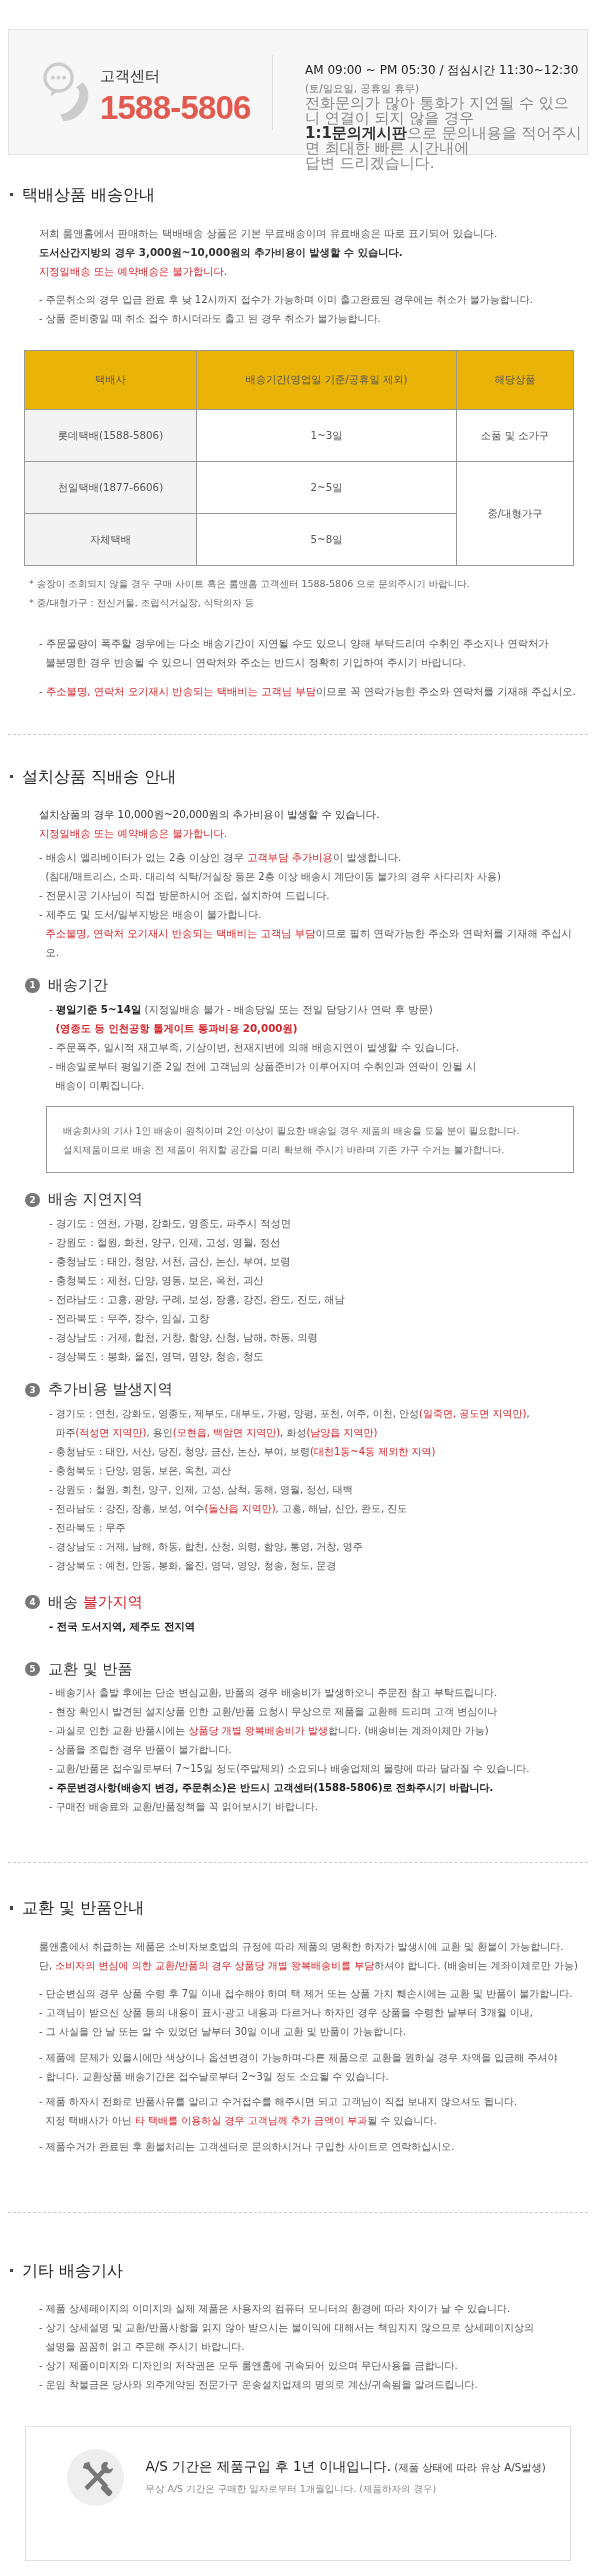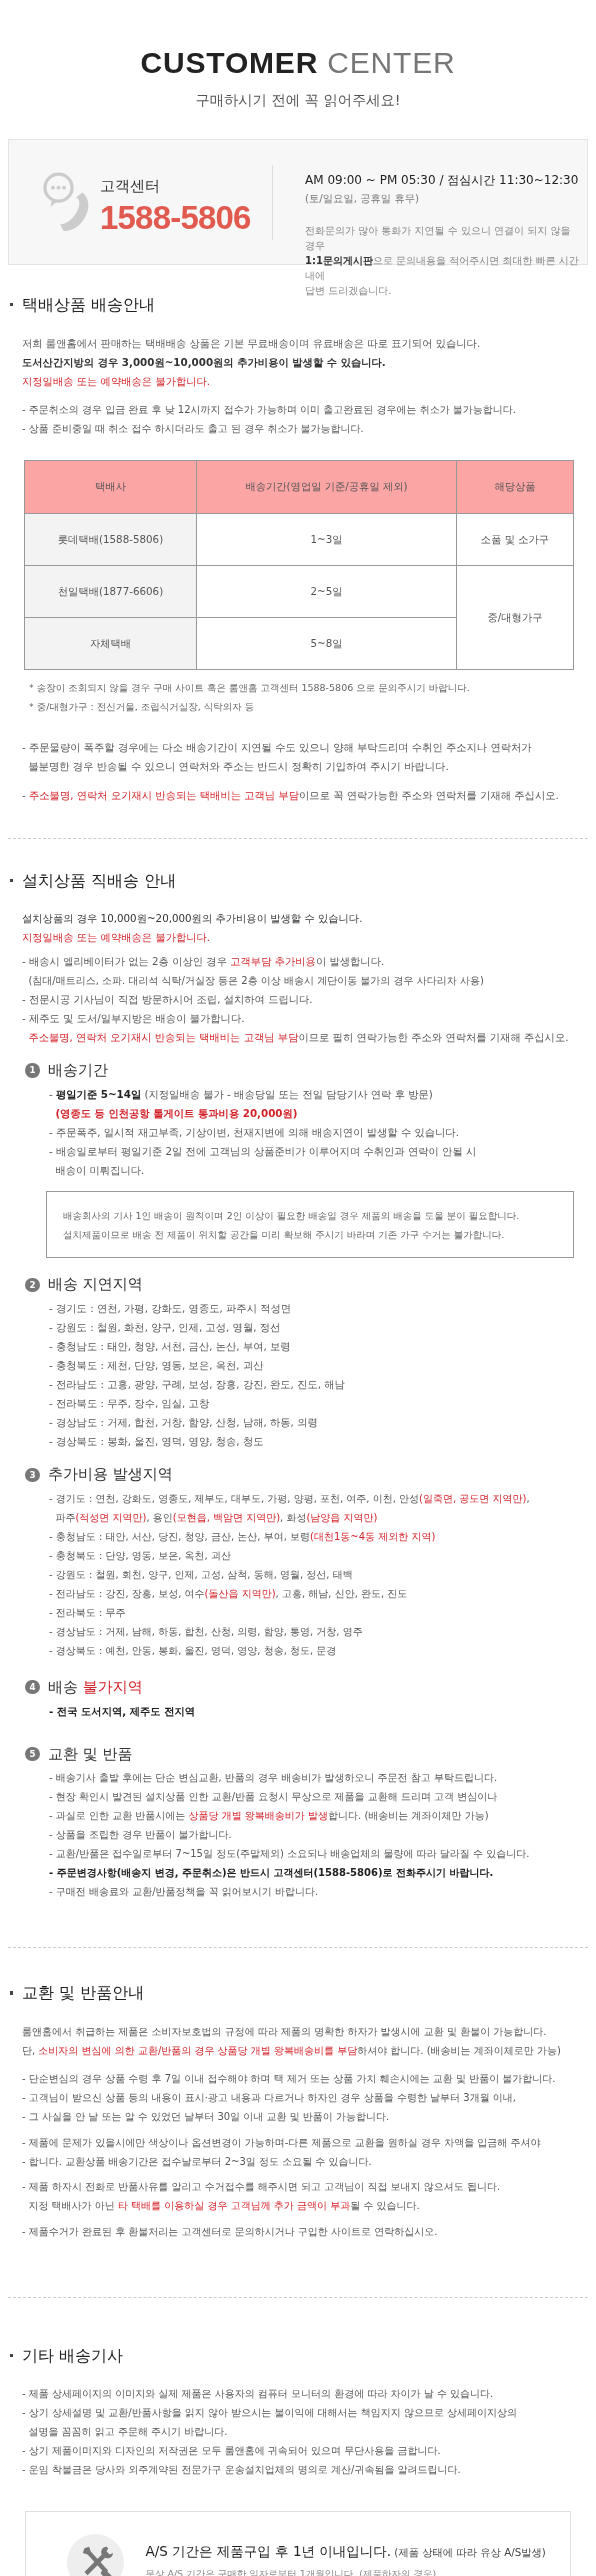--- a/index.html
+++ b/index.html
@@ -12,37 +12,37 @@
     .hdr-sub { font-size: 14.3px; color: #555; margin-top: 11px; }
     .cc-box { margin: 29px 8px 0 8px; height: 126px; background: #f7f7f7; border: 0.8px solid #e4e4e4; position: relative; }
     .cc-icon { position: absolute; left: 32px; top: 30px; width: 51px; height: 64px; }
     .cc-left { position: absolute; left: 91px; top: 37px; }
     .cc-label { font-size: 15px; color: #333; }
     .cc-phone { font-family: "Liberation Sans", sans-serif; font-size: 33px; color: #e05a4f; font-weight: bold; margin-top: 3.2px; letter-spacing: -0.8px; }
     .cc-divider { position: absolute; left: 263px; top: 25.4px; width: 0.8px; height: 75px; background: #ddd; }
     .cc-right { position: absolute; left: 296px; top: 32px; width: 278px; }
     .cc-hours { font-size: 12px; color: #222; }
     .cc-holiday { font-size: 10.3px; color: #777; margin-top: 3.2px; }
-    .cc-note { font-size: 10px; color: #888; line-height: 15px; margin-top: 17px; }
+    .cc-note { font-size: 15px; color: #888; line-height: 15px; margin-top: 0; }
     .cc-note b { color: #333; font-weight: bold; }
 
     .section { padding: 0 0 0 0; }
     .sec-title { font-size: 16px; color: #222; padding-left: 22px; position: relative; margin-bottom: 17.5px; }
     .sec-title::before { content: ""; position: absolute; left: 9.5px; top: 8px; width: 3.2px; height: 3.2px; background: #444; }
-    .body { padding-left: 22px; padding-right: 16px; font-size: 10.3px; line-height: 19px; color: #555; }
+    .body { padding-left: 39px; padding-right: 16px; font-size: 10.3px; line-height: 19px; color: #555; }
     .bold-line { color: #333; font-weight: bold; }
     .red { color: #d3232a; }
     .redb { color: #d3232a; font-weight: bold; }
     .dark { color: #222; font-weight: bold; }
     .gap { height: 9.5px; }
     .ind { padding-left: 6.4px; }
 
     table.ship { width: 550px; margin: 22px 0 0 24px; border-collapse: collapse; font-size: 10.3px; color: #555; }
     table.ship td, table.ship th { border: 0.8px solid #999; text-align: center; font-weight: normal; }
-    table.ship th { height: 53px; background: #fca5a5; }
+    table.ship th { height: 59px; background: #eab308; }
     table.ship td { height: 52px; }
     table.ship td.c1 { background: #f3f3f3; width: 172px; }
     table.ship td.c3 { width: 117px; }
     .notes-small { padding-left: 29px; font-size: 9.5px; color: #666; line-height: 19px; margin-top: 8px; }
 
     .dashed { border-top: 0.8px dashed #ccc; margin: 0 8px; }
 
     .num-title { font-size: 15px; color: #333; padding-left: 48px; position: relative; margin-top: 14.3px; margin-bottom: 4.8px; }
     .num-badge { position: absolute; left: 25.4px; top: 2.4px; width: 14.3px; height: 14.3px; border-radius: 50%; background: #777; color: #fff; font-size: 8.7px; font-weight: bold; text-align: center; line-height: 14.3px; }
     .num-body { padding-left: 49px; font-size: 10.3px; line-height: 19px; color: #555; padding-right: 16px; }
@@ -53,27 +53,20 @@
     .as-text { position: absolute; left: 119px; top: 31px; }
     .as-title { font-size: 13.5px; color: #222; }
     .as-title .sub { font-size: 10.3px; color: #444; }
     .as-lines { font-size: 9.5px; color: #888; line-height: 16.7px; margin-top: 4.8px; }
   </style>
 </head>
 <body>
 
 <div class="page">
 
-  <div class="hdr">
-    <div class="hdr-title">
-      <span class="b">CUSTOMER</span>
-      <span class="l">CENTER</span>
-    </div>
-    <div class="hdr-sub">구매하시기 전에 꼭 읽어주세요!</div>
-  </div>
 
   <div class="cc-box">
     <svg class="cc-icon" viewBox="0 0 64 80">
       <circle cx="22" cy="22" r="17" fill="none" stroke="#ccc" stroke-width="4"></circle>
       <path d="M14 36 L12 46 L22 38 Z" fill="#ccc"></path>
       <circle cx="15" cy="22" r="2.4" fill="#ccc"></circle>
       <circle cx="22" cy="22" r="2.4" fill="#ccc"></circle>
       <circle cx="29" cy="22" r="2.4" fill="#ccc"></circle>
       <path d="M52 28 C60 34 62 46 56 58 C50 70 38 78 28 76 L24 68 C32 68 42 60 46 50 C50 42 48 36 44 34 Z" fill="#ccc"></path>
     </svg>

